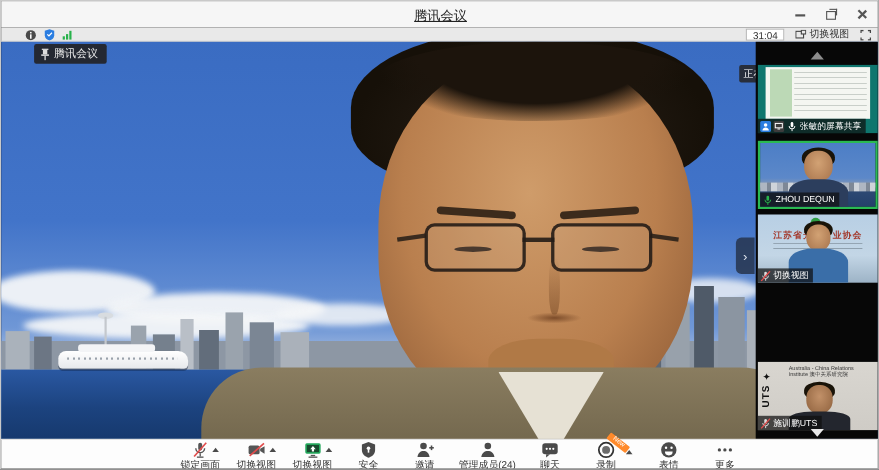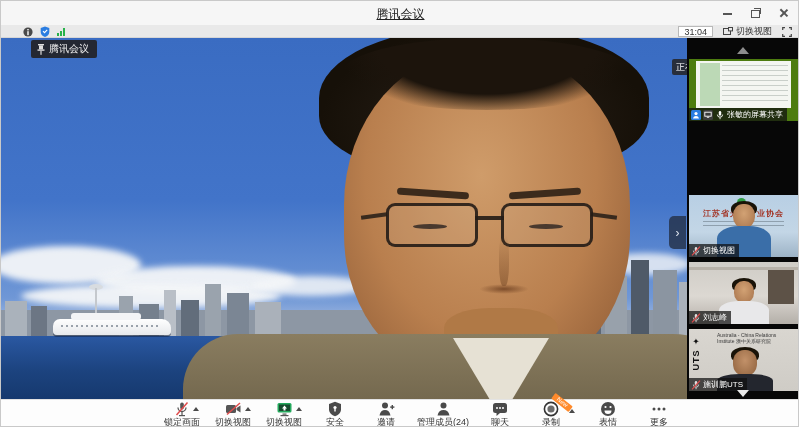--- a/index.html
+++ b/index.html
@@ -62,21 +62,21 @@
   .pin-label { position:absolute; left:30px; top:2px; height:18px; display:flex; align-items:center; gap:4px; background:rgba(35,35,38,.92); color:#eee; font-size:10px; padding:0 8px 0 6px; border-radius:2px; }
   .speak-pill { position:absolute; left:671px; top:21px; width:126px; height:16px; background:rgba(38,38,40,.88); color:#fff; font-size:9px; line-height:16px; padding:0 4px; border-radius:2px; white-space:nowrap; overflow:hidden; }
   .collapse-tab { position:absolute; left:668px; top:178px; width:17px; height:33px; background:rgba(38,52,76,.85); border-radius:5px 0 0 5px; color:#dfe5ee; font-size:12px; display:flex; align-items:center; justify-content:center; cursor:default; }
 
   
   .sidebar { position:absolute; left:686px; top:37px; width:113px; height:361px; background:#070707; }
   .scroll-up { position:absolute; left:50px; top:9px; width:0; height:0; border-left:6px solid transparent; border-right:6px solid transparent; border-bottom:7px solid #8d8d8d; }
   .scroll-dn { position:absolute; left:50px; top:352px; width:0; height:0; border-left:6px solid transparent; border-right:6px solid transparent; border-top:7px solid #e8e8e8; }
   .thumb { position:absolute; left:2px; width:109px; height:62px; overflow:hidden; background:#222; }
   .thumb .nm { position:absolute; left:0; bottom:0; max-width:109px; display:flex; align-items:center; gap:2px; background:rgba(15,15,15,.72); color:#fff; font-size:8px; line-height:13px; padding:0 4px 0 2px; white-space:nowrap; }
-  .t1 { top:21px; background:#4d7c0f; }
+  .t1 { top:21px; background:#0f766e; }
   .t1 .page { position:absolute; left:7px; top:2px; width:95px; height:47px; background:#f4f6f1; }
   .t1 .gcol { position:absolute; left:11px; top:4px; width:20px; height:43px; background:#bcd9b6; }
   .t1 .rows { position:absolute; left:33px; top:6px; width:66px; height:40px; background:repeating-linear-gradient(180deg,#c9cfc9 0 1px,transparent 1px 5px); }
   .t2 { top:90px; border:2px solid #2aba52; background:linear-gradient(180deg,#4c7ec6 0%,#5c88c9 55%,#8e9cb0 68%,#2e4a75 72%,#24406a 100%); }
   .t2 .mini-city { position:absolute; left:0; top:36px; width:105px; height:8px; background:repeating-linear-gradient(90deg,#aeb6c2 0 6px,#7e8896 6px 10px,#cfd4da 10px 15px); }
   .mini-head { position:absolute; border-radius:46%; background:radial-gradient(ellipse at 50% 40%,#d2a274,#a5714a); }
   .mini-hair { position:absolute; border-radius:50% 50% 40% 40%; background:#191308; }
   .mini-body { position:absolute; border-radius:40% 40% 0 0; }
   .t3 { top:157px; background:linear-gradient(180deg,#b8cfe4 0%,#c3d6e6 60%,#9db3c6 100%); }
   .t3 .logo { position:absolute; left:48px; top:3px; width:9px; height:9px; border-radius:50%; background:#2f9e44; }
@@ -238,55 +238,53 @@
           </svg>
         <svg class="mic-badge" viewBox="0 0 10 10">
             <rect x="3.8" y="1" width="2.4" height="4.6" rx="1.2" fill="#fff"></rect>
             <path d="M2.4 4.6a2.6 2.6 0 0 0 5.2 0" stroke="#fff" stroke-width=".9" fill="none"></path>
             <rect x="4.6" y="7.4" width=".9" height="1.8" fill="#fff"></rect>
           </svg>
         <span>张敏的屏幕共享</span>
       </div>
     </div>
 
+    <div class="thumb t2">
+      <div class="mini-city"></div>
+      <div class="mini-hair" style="left:38px; top:4px; width:30px; height:18px;"></div>
+      <div class="mini-head" style="left:40px; top:7px; width:26px; height:28px;"></div>
+      <div class="mini-body" style="left:26px; top:33px; width:54px; height:29px; background:#2c3e5d;"></div>
+      <div class="nm">
+        <svg class="mic-badge" viewBox="0 0 10 10">
+            <rect x="3.8" y="1" width="2.4" height="4.6" rx="1.2" fill="#27b24a"></rect>
+            <path d="M2.4 4.6a2.6 2.6 0 0 0 5.2 0" stroke="#27b24a" stroke-width=".9" fill="none"></path>
+            <rect x="4.6" y="7.4" width=".9" height="1.8" fill="#27b24a"></rect>
+          </svg>
+        <span>ZHOU DEQUN</span>
+      </div>
+    </div>
 
     <div class="thumb t3">
       <div class="logo"></div>
       <div class="bannertxt">江苏省光伏产业协会</div>
       <div class="subtxt"></div>
       <div class="mini-hair" style="left:42px; top:6px; width:26px; height:15px;"></div>
       <div class="mini-head" style="left:44px; top:9px; width:22px; height:24px;"></div>
       <div class="mini-body" style="left:28px; top:31px; width:54px; height:31px; background:#3a6ea8;"></div>
       <div class="nm">
         <svg class="mic-badge" viewBox="0 0 10 10">
             <rect x="3.8" y="1" width="2.4" height="4.6" rx="1.2" fill="#ddd"></rect>
             <path d="M2.4 4.6a2.6 2.6 0 0 0 5.2 0" stroke="#ddd" stroke-width=".9" fill="none"></path>
             <rect x="4.6" y="7.4" width=".9" height="1.8" fill="#ddd"></rect>
             <line x1="1" y1="9.4" x2="9" y2=".6" stroke="#e14b4b" stroke-width="1.2"></line>
           </svg>
         <span>切换视图</span>
       </div>
     </div>
 
-    <div class="thumb t4">
-      <div class="beam"></div>
-      <div class="window"></div>
-      <div class="mini-hair" style="left:43px; top:16px; width:24px; height:14px;"></div>
-      <div class="mini-head" style="left:45px; top:19px; width:20px; height:22px;"></div>
-      <div class="mini-body" style="left:30px; top:39px; width:50px; height:23px; background:#e8e8ea;"></div>
-      <div class="nm">
-        <svg class="mic-badge" viewBox="0 0 10 10">
-            <rect x="3.8" y="1" width="2.4" height="4.6" rx="1.2" fill="#ddd"></rect>
-            <path d="M2.4 4.6a2.6 2.6 0 0 0 5.2 0" stroke="#ddd" stroke-width=".9" fill="none"></path>
-            <rect x="4.6" y="7.4" width=".9" height="1.8" fill="#ddd"></rect>
-            <line x1="1" y1="9.4" x2="9" y2=".6" stroke="#e14b4b" stroke-width="1.2"></line>
-          </svg>
-        <span>刘志峰</span>
-      </div>
-    </div>
 
     <div class="thumb t5">
       <div class="uts">UTS ✦</div>
       <div class="acri">Australia - China Relations Institute 澳中关系研究院</div>
       <div class="mini-hair" style="left:42px; top:18px; width:28px; height:16px;"></div>
       <div class="mini-head" style="left:44px; top:21px; width:24px; height:26px; background:radial-gradient(ellipse at 50% 40%,#c29169,#8d603c);"></div>
       <div class="mini-body" style="left:28px; top:45px; width:56px; height:17px; background:#23262e;"></div>
       <div class="nm">
         <svg class="mic-badge" viewBox="0 0 10 10">
             <rect x="3.8" y="1" width="2.4" height="4.6" rx="1.2" fill="#ddd"></rect>

